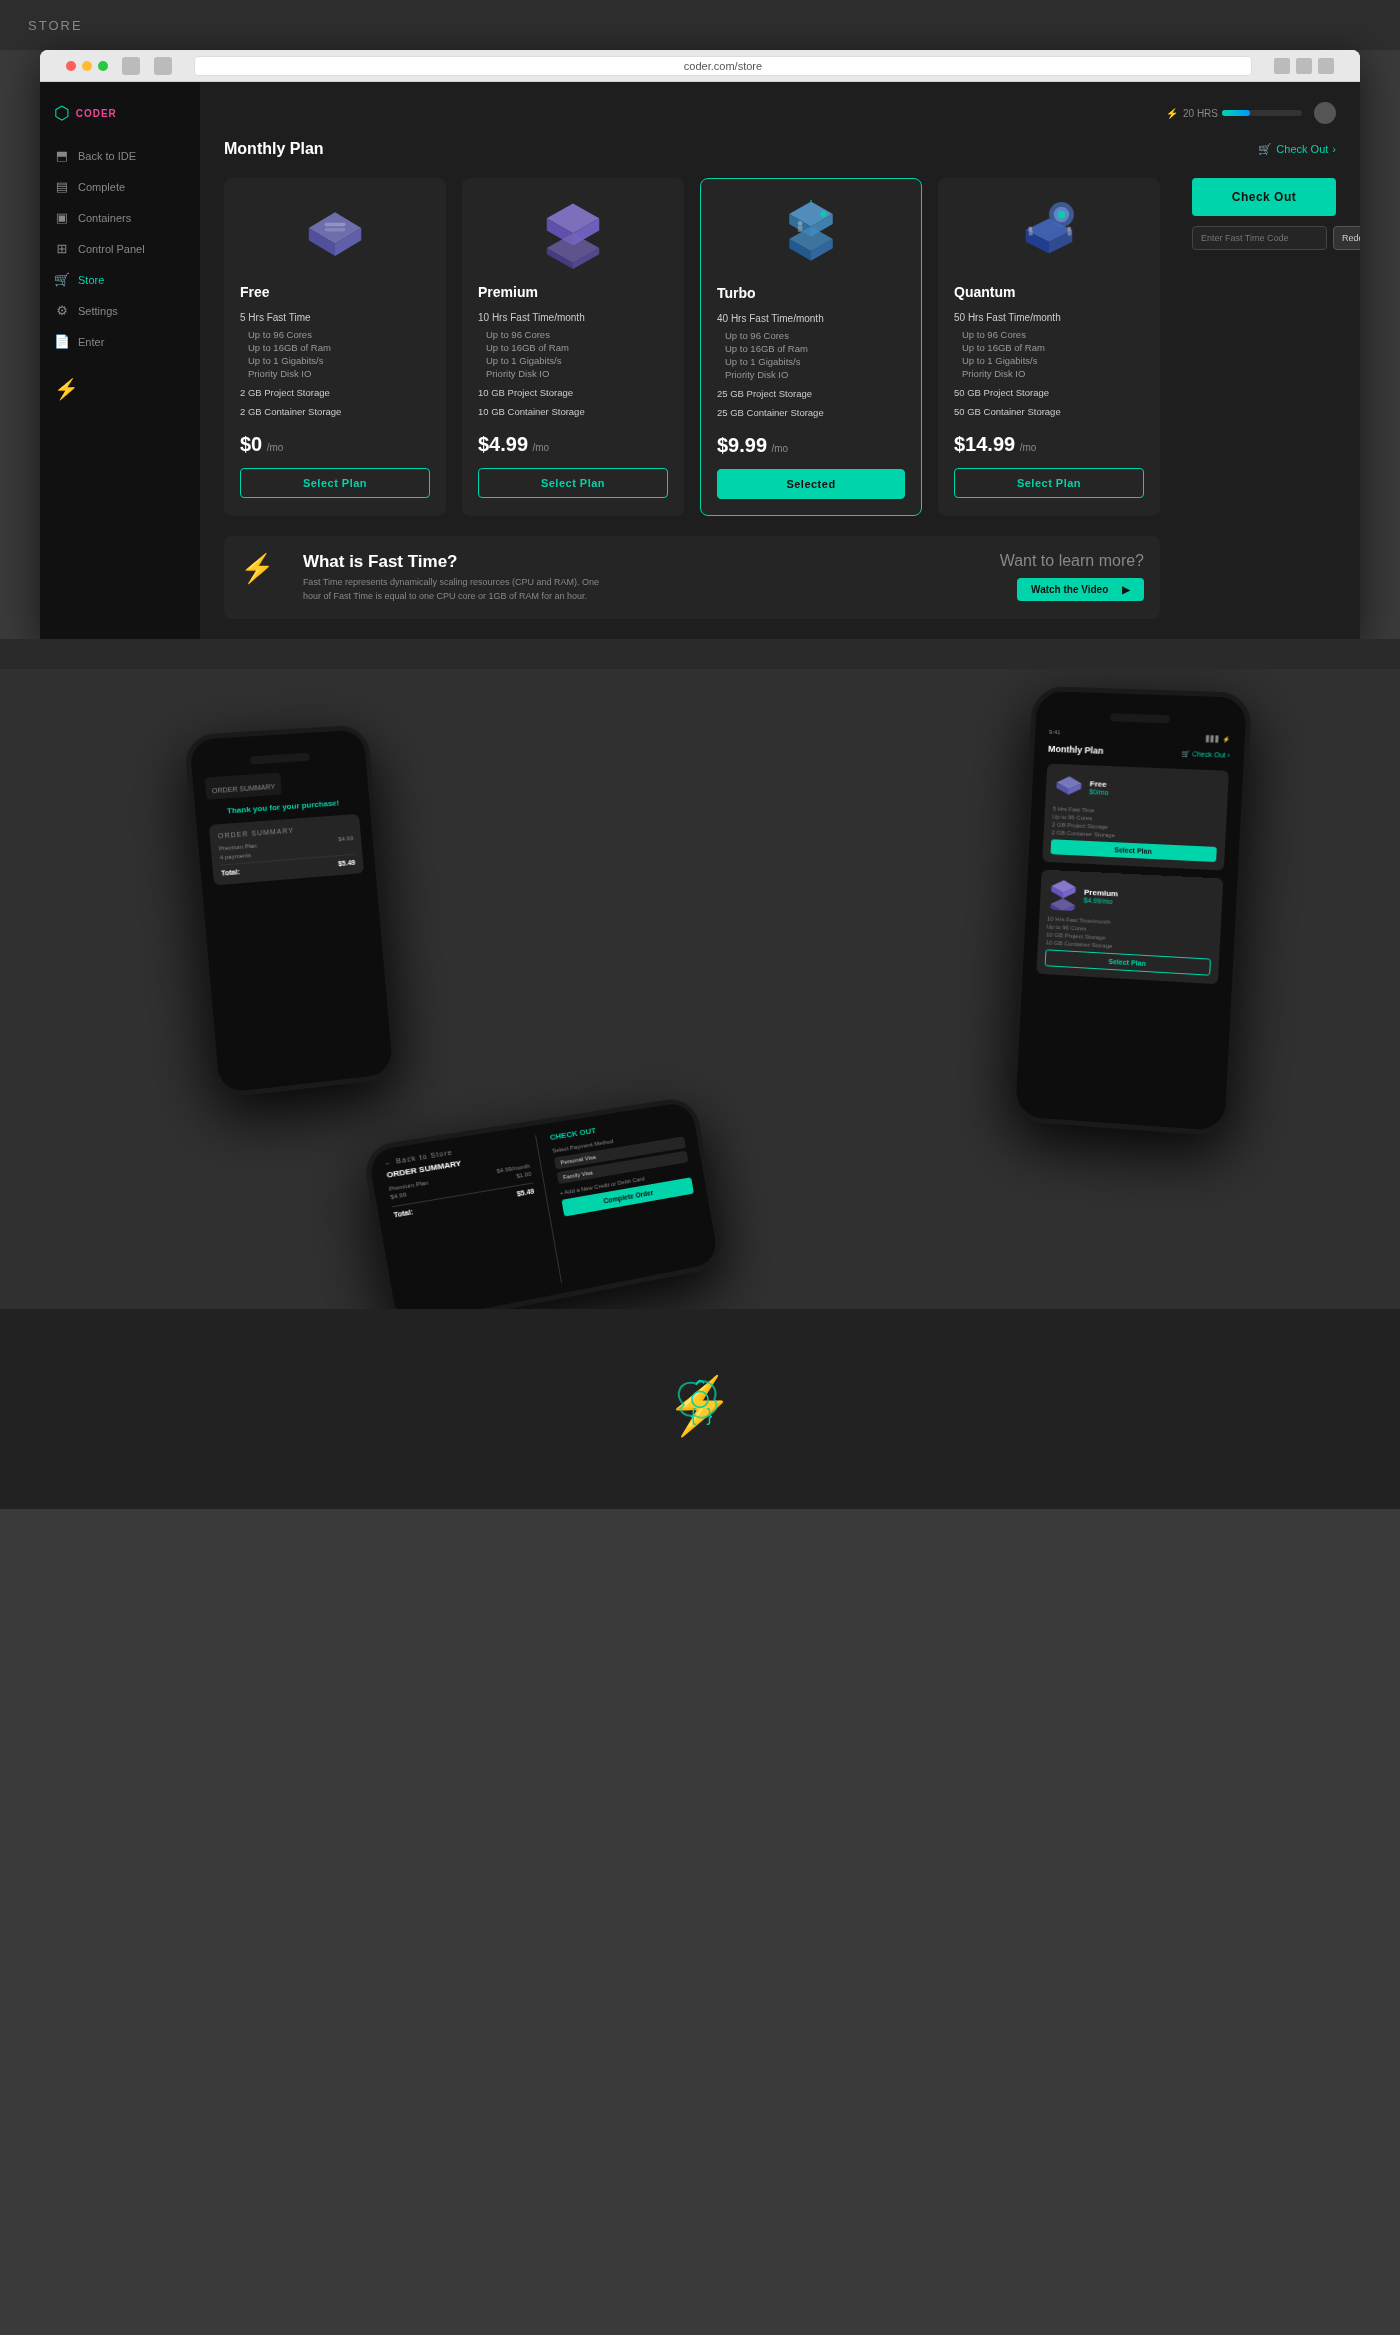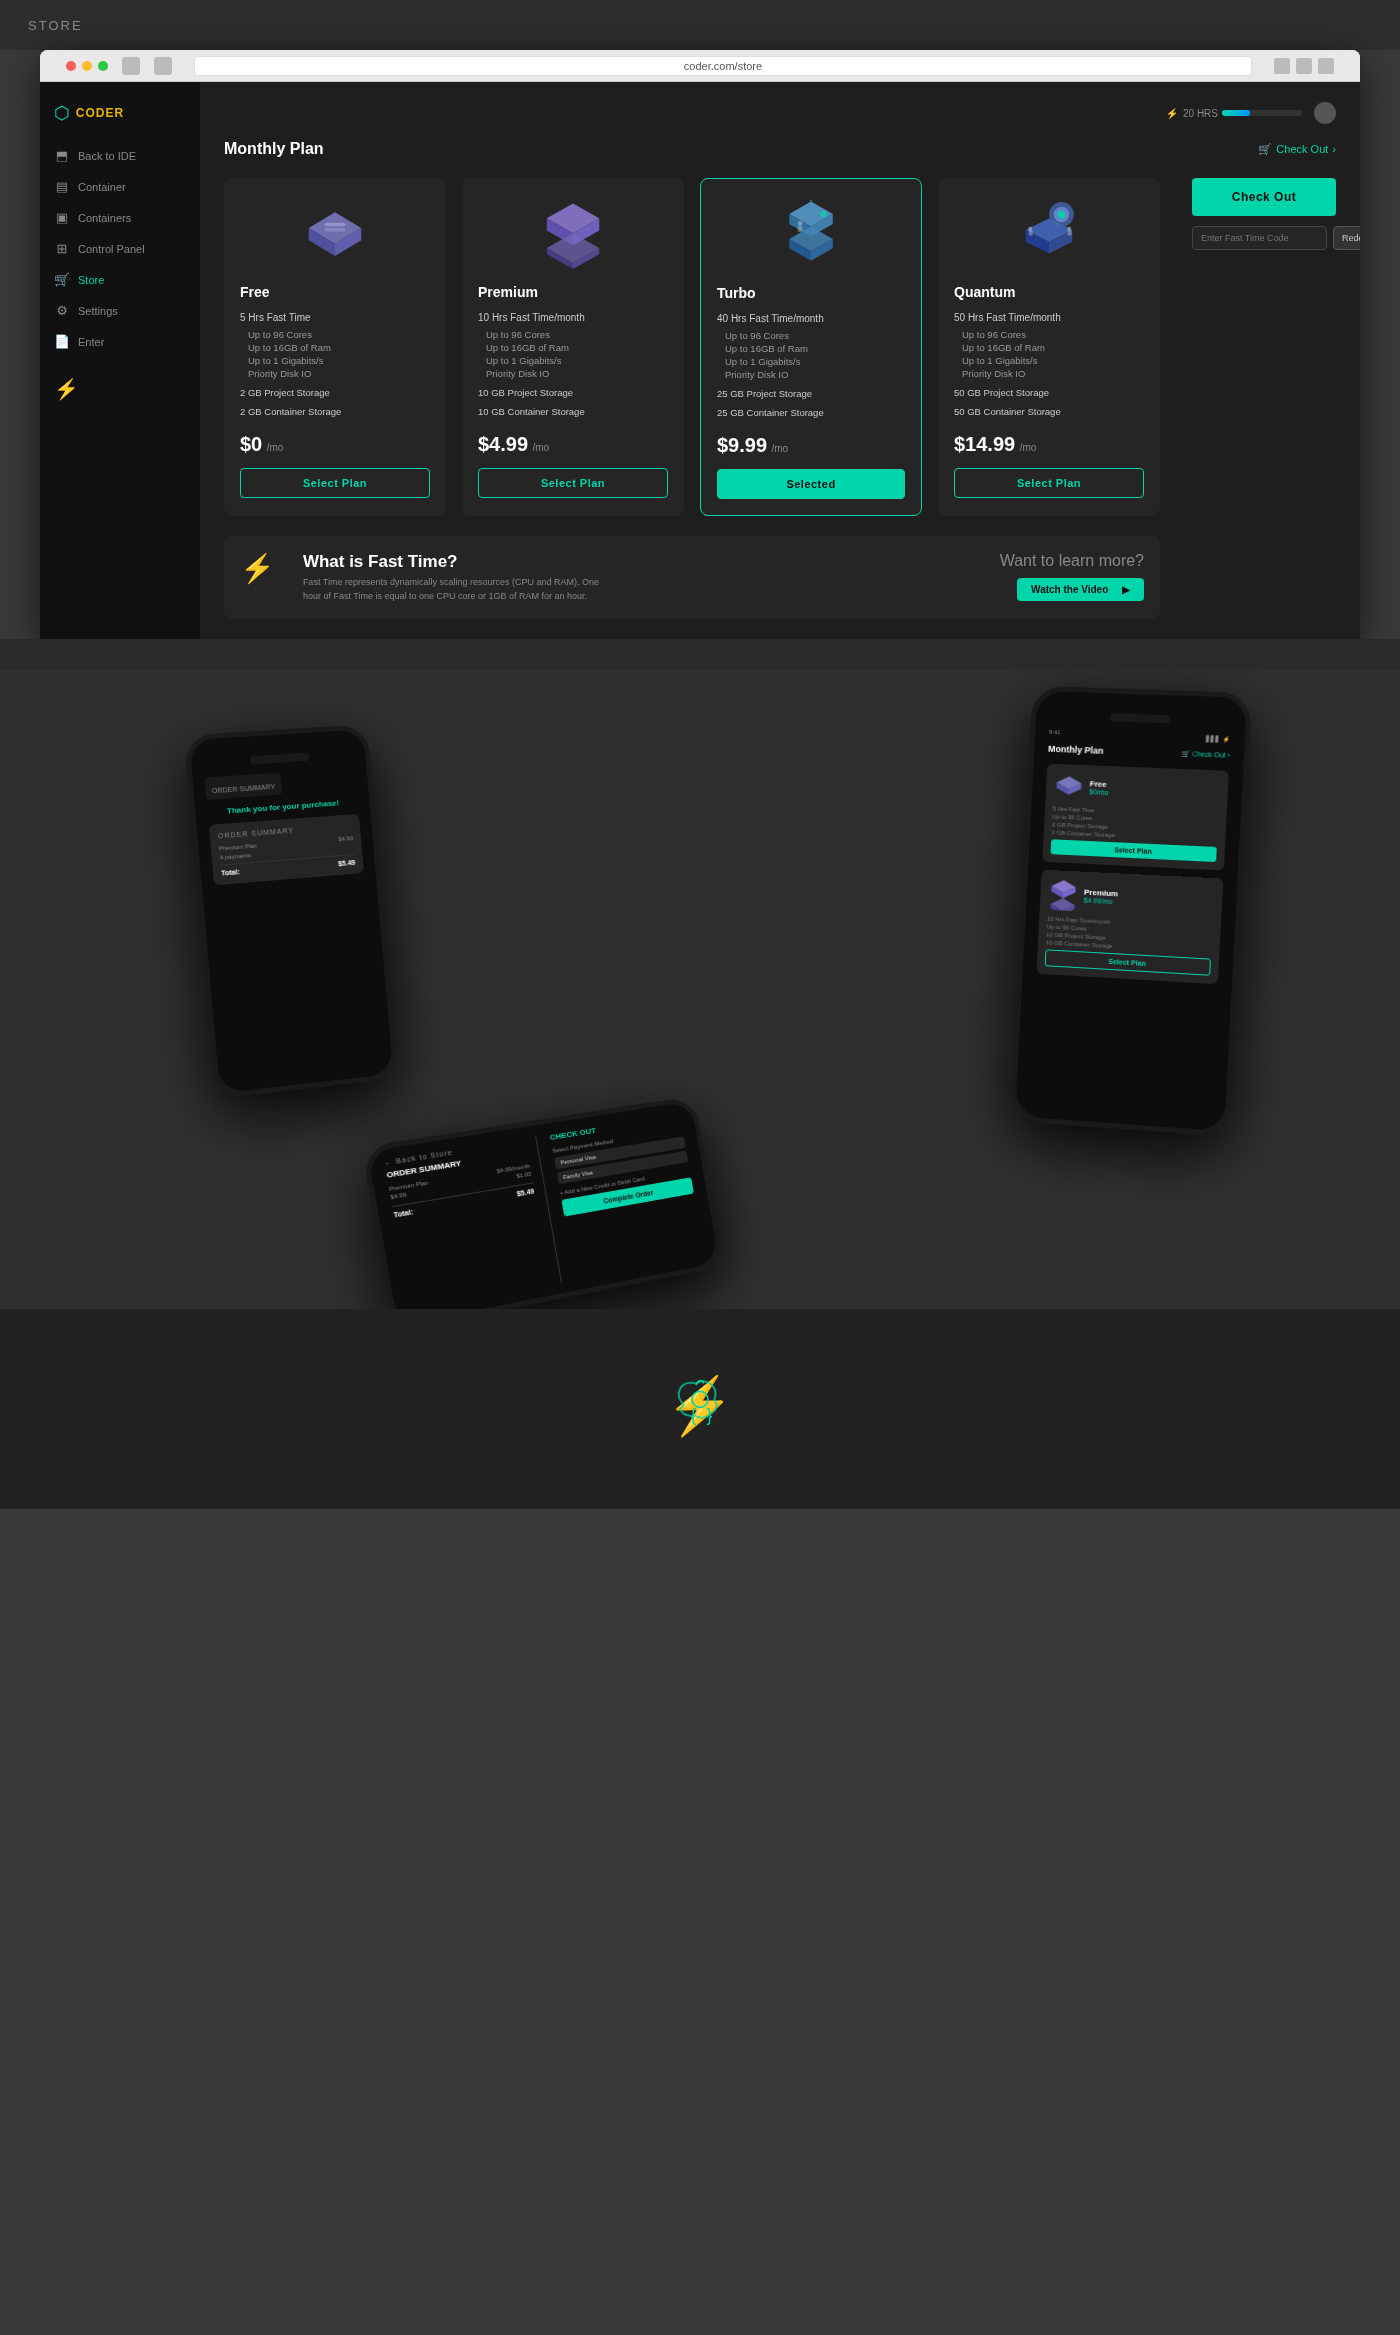--- a/index.html
+++ b/index.html
@@ -92,22 +92,22 @@
       display: flex;
       align-items: center;
       gap: 6px;
       padding: 8px 14px 16px;
     }
     .sidebar-logo-icon {
       color: #00d4aa;
       font-size: 18px;
     }
     .sidebar-logo-text {
-      color: #eab308;
-      font-size: 12px;
+      color: #ec4899;
+      font-size: 10px;
       font-weight: 700;
       letter-spacing: 1px;
     }
     .sidebar-item {
       display: flex;
       align-items: center;
       gap: 8px;
       padding: 8px 14px;
       color: #888;
       font-size: 11px;
@@ -434,21 +434,21 @@
         <span class="sidebar-logo-icon">⬡</span>
         <span class="sidebar-logo-text">CODER</span>
       </div>
 
       <div class="sidebar-item">
         <span class="sidebar-item-icon">⬒</span>
         <span>Back to IDE</span>
       </div>
       <div class="sidebar-item">
         <span class="sidebar-item-icon">▤</span>
-        <span>Container</span>
+        <span>Complete</span>
       </div>
       <div class="sidebar-item">
         <span class="sidebar-item-icon">▣</span>
         <span>Containers</span>
       </div>
       <div class="sidebar-item">
         <span class="sidebar-item-icon">⊞</span>
         <span>Control Panel</span>
       </div>
       <div class="sidebar-item active">

